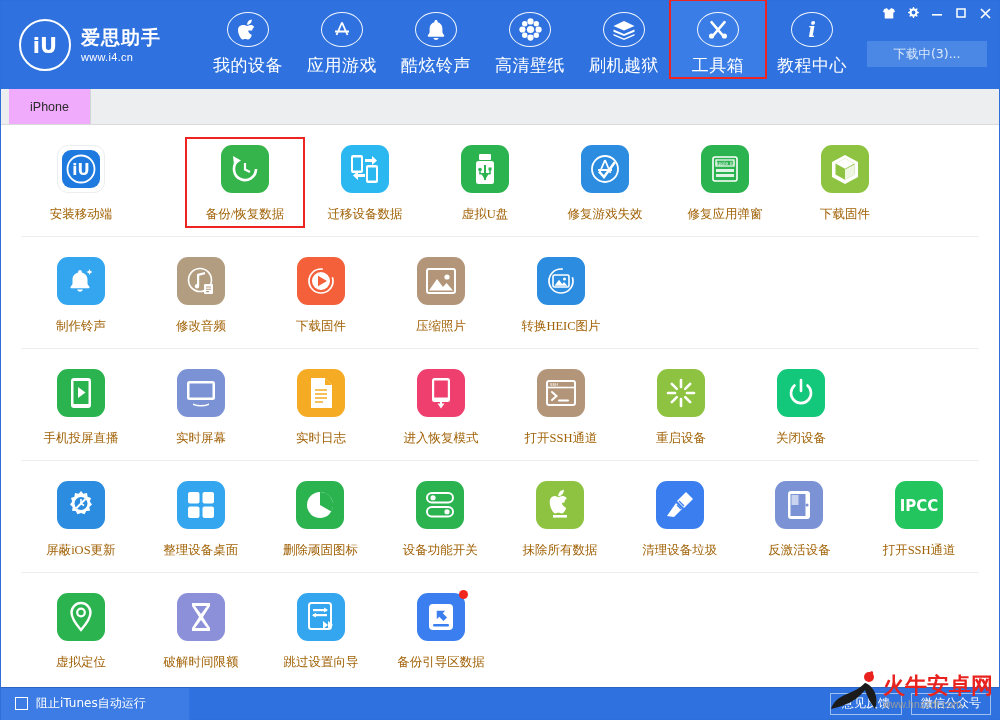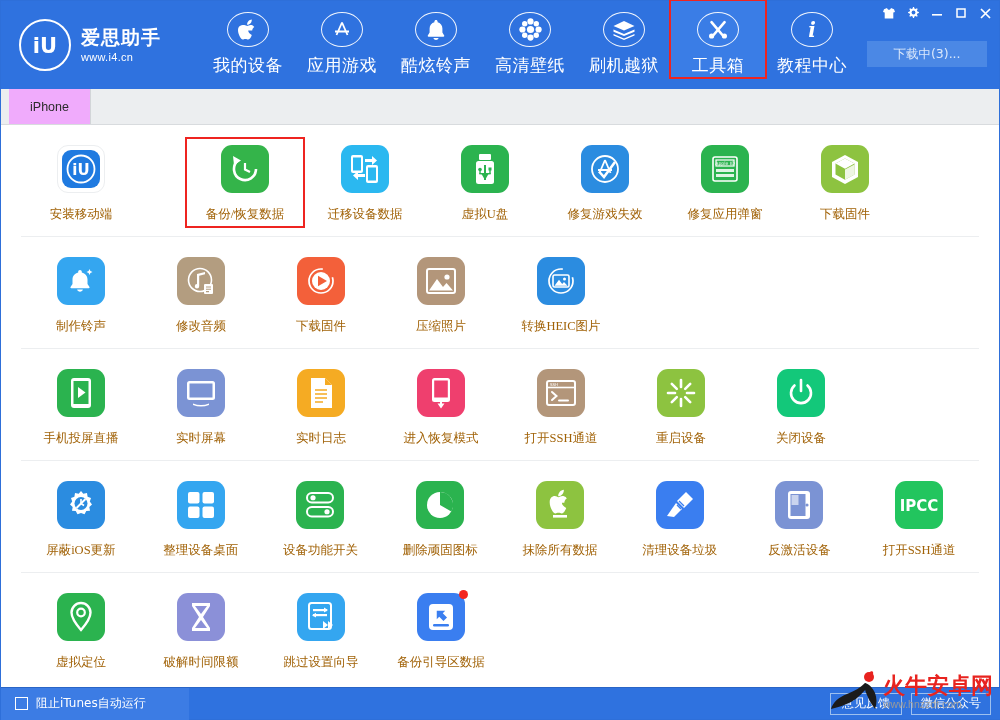--- a/index.html
+++ b/index.html
@@ -624,38 +624,38 @@
               <rect x="3" y="17.5" width="11.5" height="11.5" rx="2"></rect>
               <rect x="17.5" y="17.5" width="11.5" height="11.5" rx="2"></rect>
             </g>
           </svg>
         </div>
         <div class="tool-label">整理设备桌面</div>
       </div>
 
       <div class="tool">
         <div class="tool-ico" style="background:#2bb34f;">
+          <svg width="34" height="34" viewBox="0 0 34 34">
+            <circle cx="17" cy="17" r="13" fill="#ffffff"></circle>
+            <path fill="#2bb34f" d="M17 17 L17 4 A13 13 0 0 1 28.3 23.5 Z"></path>
+          </svg>
+        </div>
+        <div class="tool-label">删除顽固图标</div>
+      </div>
+
+      <div class="tool">
+        <div class="tool-ico" style="background:#2bb34f;">
           <svg width="32" height="30" viewBox="0 0 32 30">
             <rect x="3" y="3" width="26" height="9.5" rx="4.75" fill="none" stroke="#ffffff" stroke-width="2"></rect>
             <circle cx="9" cy="7.75" r="2.6" fill="#ffffff"></circle>
             <rect x="3" y="17" width="26" height="9.5" rx="4.75" fill="none" stroke="#ffffff" stroke-width="2"></rect>
             <circle cx="23" cy="21.75" r="2.6" fill="#ffffff"></circle>
           </svg>
         </div>
         <div class="tool-label">设备功能开关</div>
-      </div>
-
-      <div class="tool">
-        <div class="tool-ico" style="background:#2bb34f;">
-          <svg width="34" height="34" viewBox="0 0 34 34">
-            <circle cx="17" cy="17" r="13" fill="#ffffff"></circle>
-            <path fill="#2bb34f" d="M17 17 L17 4 A13 13 0 0 1 28.3 23.5 Z"></path>
-          </svg>
-        </div>
-        <div class="tool-label">删除顽固图标</div>
       </div>
 
       <div class="tool">
         <div class="tool-ico" style="background:#8dc340;">
           <svg width="30" height="34" viewBox="0 0 30 34">
             <path fill="#ffffff" d="M19.3 14.8c0-3 2.4-4.3 2.5-4.4-1.3-2-3.4-2.3-4.2-2.3-1.8-.1-3.4 1.1-4.2 1.1-.8 0-2.1-1.1-3.6-1.1-2.8 0-5.1 2.1-5.1 6.3 0 1.4.3 3 .8 4.6 1.2 3.2 2.9 6.4 4.8 6.4 1.1 0 1.7-.7 3.2-.7 1.6 0 2 .7 3.4.7 2 0 3.6-3.5 4.3-5.5-2.6-1.2-4.3-3.2-4.3-5.1z"></path>
             <path fill="#ffffff" d="M17.4 6.2c1-1.2 1.6-2.8 1.4-4.4-1.4.1-3.2 1-4.2 2.2-.8 1.1-1.6 2.6-1.4 4.2 1.6.1 3.2-.8 4.2-2z"></path>
             <rect x="8" y="27" width="14" height="2.6" fill="#ffffff"></rect>
           </svg>
         </div>

